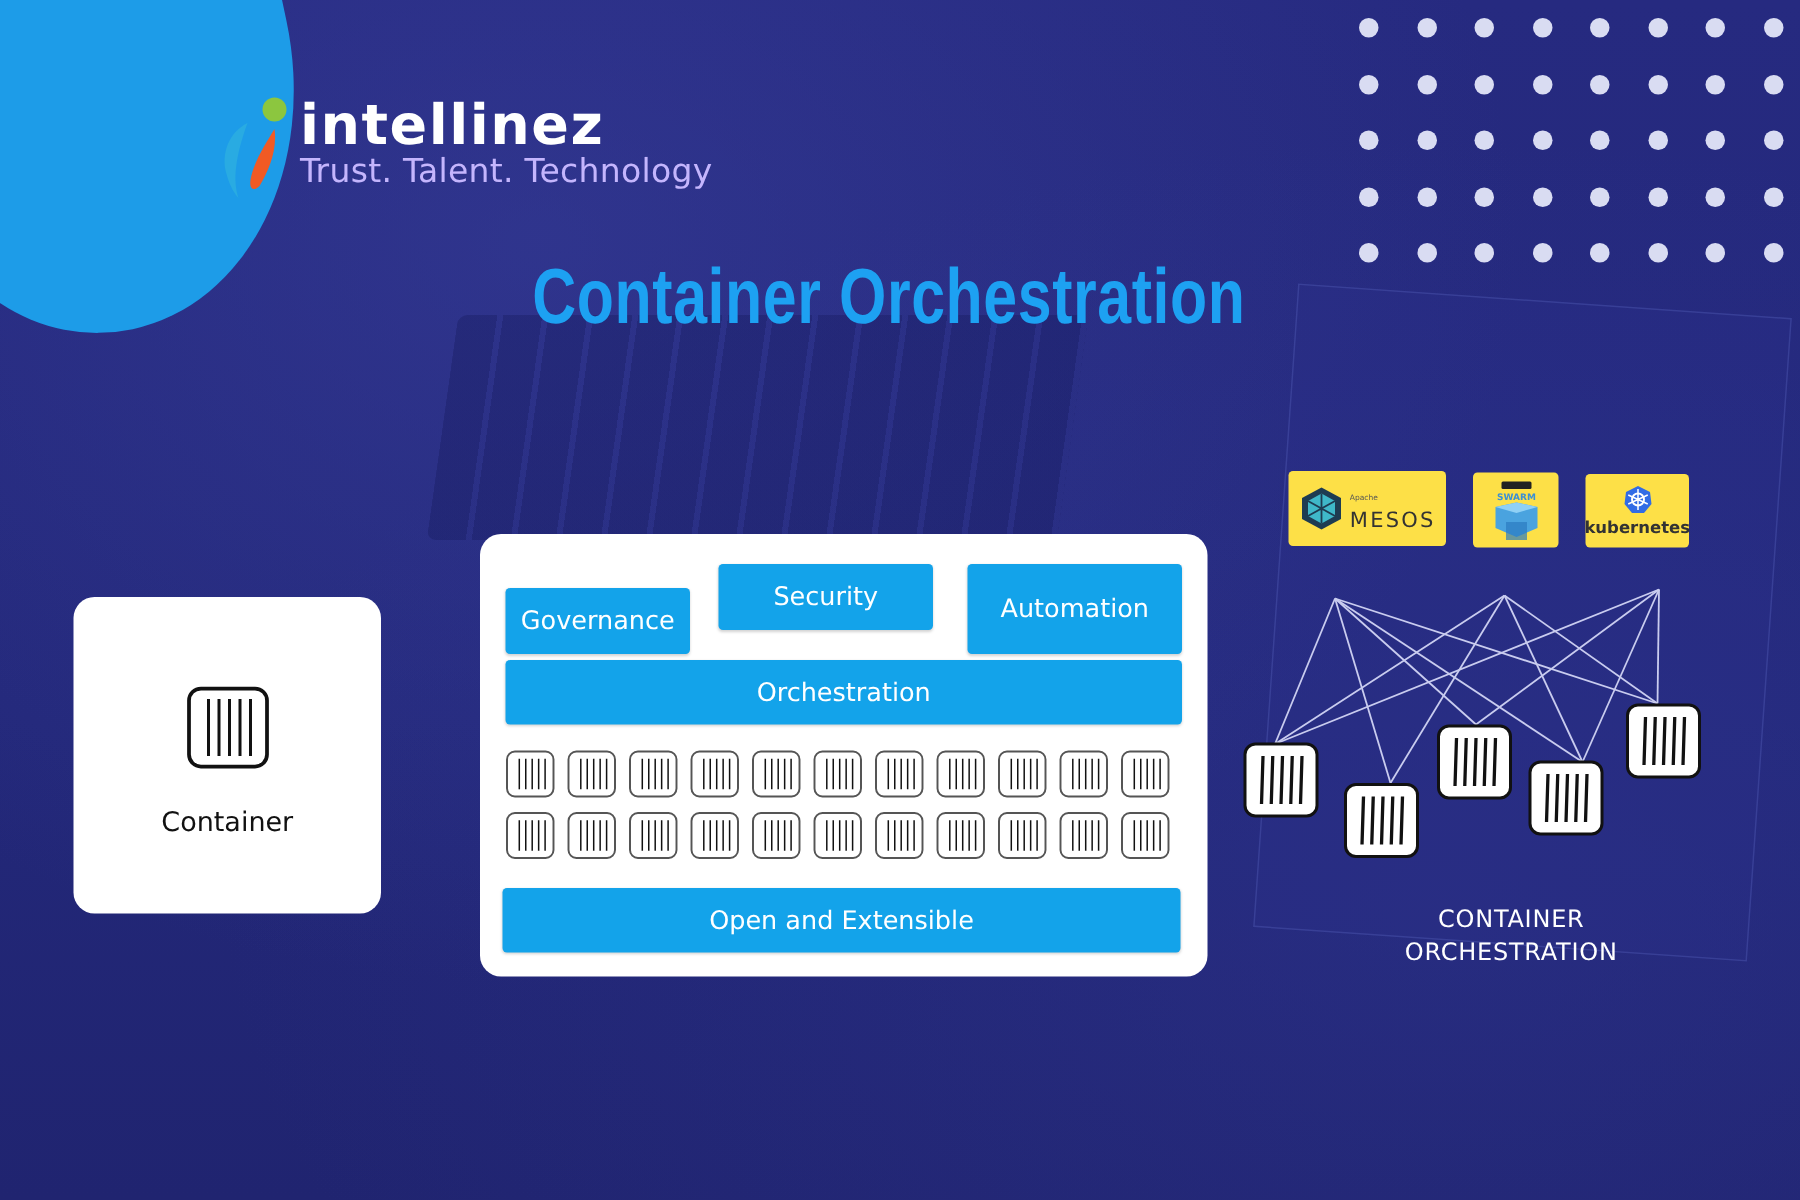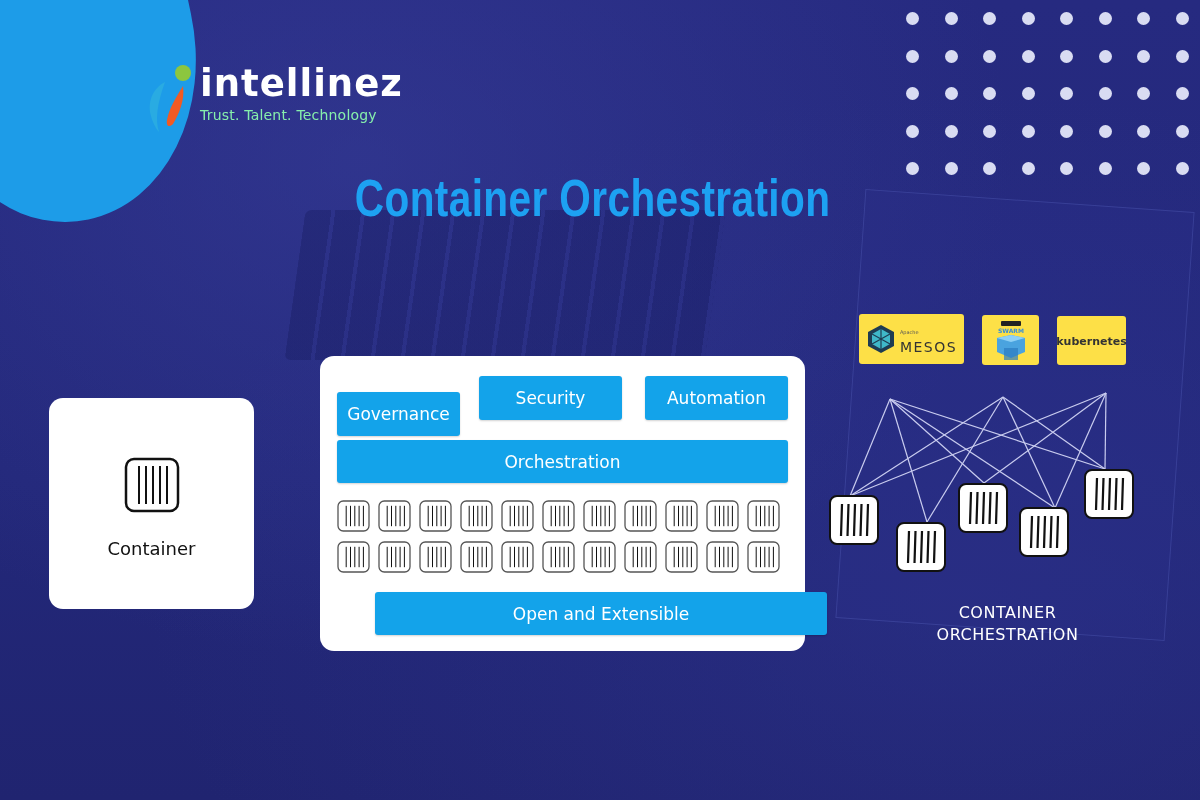--- a/index.html
+++ b/index.html
@@ -37,21 +37,21 @@
   .dots {
     position: absolute; left: 906px; top: 12px;
     display: grid; grid-template-columns: repeat(8, 38.5px); grid-auto-rows: 37.5px;
   }
   .dot { width: 13px; height: 13px; border-radius: 50%; background: #d9dcf2; }
 
   .logo { position: absolute; left: 143px; top: 62px; display: flex; align-items: flex-start; }
   .logo-mark { position: relative; width: 55px; height: 72px; }
   .logo-text { display: flex; flex-direction: column; margin-left: 2px; }
   .logo-name { color: #ffffff; font-weight: bold; font-size: 37px; letter-spacing: 1px; line-height: 44px; }
-  .logo-tag { color: #86efac; font-size: 14px; line-height: 20px; margin-top: -1px; letter-spacing: 0.2px; }
+  .logo-tag { color: #c4b5fd; font-size: 22px; line-height: 20px; margin-top: -1px; letter-spacing: 0.2px; }
 
   .title {
     position: absolute; left: 0; width: 1185px; top: 168px; text-align: center;
     color: #1da1f2; font-family: "Liberation Sans", sans-serif; font-weight: bold;
     font-size: 52px; transform: scaleX(0.78); transform-origin: 593px 0; letter-spacing: 0.5px;
   }
 
   .container-card {
     position: absolute; left: 49px; top: 398px; width: 205px; height: 211px;
     background: #ffffff; border-radius: 14px;
@@ -171,21 +171,21 @@
       <line x1="36" y1="9" x2="36" y2="47" stroke="#111" stroke-width="2"></line>
       <line x1="43" y1="9" x2="43" y2="47" stroke="#111" stroke-width="2"></line>
     </svg>
   </div>
   <div class="label">Container</div>
 </div>
 
 <div class="panel">
   <div class="blue-btn" style="left:17px;top:36px;width:123px;height:44px;">Governance</div>
   <div class="blue-btn" style="left:159px;top:20px;width:143px;height:44px;">Security</div>
-  <div class="blue-btn" style="left:325px;top:20px;width:143px;height:44px;">Automation</div>
+  <div class="blue-btn" style="left:325px;top:20px;width:143px;height:60px;">Automation</div>
   <div class="blue-btn" style="left:17px;top:84px;width:451px;height:43px;">Orchestration</div>
 
   <div class="grid-icons" id="grid-icons">
       <div><svg width="33" height="32" viewBox="0 0 33 32">
           <rect x="1" y="1" width="31" height="30" rx="5.28" fill="#fff" stroke="#555" stroke-width="1.3"></rect>
           <line x1="9.2" y1="5.8" x2="9.2" y2="26.2" stroke="#111" stroke-width="1"></line>
           <line x1="13.5" y1="5.8" x2="13.5" y2="26.2" stroke="#111" stroke-width="1"></line>
           <line x1="17.8" y1="5.8" x2="17.8" y2="26.2" stroke="#111" stroke-width="1"></line>
           <line x1="22.1" y1="5.8" x2="22.1" y2="26.2" stroke="#111" stroke-width="1"></line>
           <line x1="26.4" y1="5.8" x2="26.4" y2="26.2" stroke="#111" stroke-width="1"></line>
@@ -353,41 +353,41 @@
       <div><svg width="33" height="32" viewBox="0 0 33 32">
           <rect x="1" y="1" width="31" height="30" rx="5.28" fill="#fff" stroke="#555" stroke-width="1.3"></rect>
           <line x1="9.2" y1="5.8" x2="9.2" y2="26.2" stroke="#111" stroke-width="1"></line>
           <line x1="13.5" y1="5.8" x2="13.5" y2="26.2" stroke="#111" stroke-width="1"></line>
           <line x1="17.8" y1="5.8" x2="17.8" y2="26.2" stroke="#111" stroke-width="1"></line>
           <line x1="22.1" y1="5.8" x2="22.1" y2="26.2" stroke="#111" stroke-width="1"></line>
           <line x1="26.4" y1="5.8" x2="26.4" y2="26.2" stroke="#111" stroke-width="1"></line>
         </svg></div>
     </div>
 
-  <div class="blue-btn" style="left:15px;top:236px;width:452px;height:43px;margin-left:40px;">Open and Extensible</div>
+  <div class="blue-btn" style="left:15px;top:236px;width:452px;height:43px;">Open and Extensible</div>
 </div>
 
 <div class="logo-card" style="left:859px;top:314px;width:105px;height:50px;">
   <svg width="30" height="30" viewBox="0 0 30 30">
     <polygon points="15,1 28,8 28,22 15,29 2,22 2,8" fill="#1e3c52"></polygon>
     <polygon points="15,5 24,10 24,20 15,25 6,20 6,10" fill="#3fb8c9"></polygon>
     <path d="M6,10 L24,20 M24,10 L6,20 M15,5 L15,25" stroke="#1e3c52" stroke-width="1.2"></path>
   </svg>
   <span class="mesos-text"><span class="mesos-sub">Apache</span><span>MESOS</span></span>
 </div>
 <div class="logo-card" style="left:982px;top:315px;width:57px;height:50px;">
   <svg width="38" height="44" viewBox="0 0 38 44">
     <rect x="9" y="3" width="20" height="5" rx="1" fill="#222"></rect>
     <text x="19" y="15" font-size="6" text-anchor="middle" fill="#3a8fd6" font-weight="bold" font-family="DejaVu Sans, sans-serif">SWARM</text>
     <polygon points="5,20 19,17 33,20 33,34 19,40 5,34" fill="#4aa3df"></polygon>
     <polygon points="5,20 19,24 33,20 19,17" fill="#8fd0f5"></polygon>
     <polygon points="12,30 26,30 26,42 12,42" fill="#2b7bc0" opacity="0.7"></polygon>
   </svg>
 </div>
-<div class="logo-card" style="left:1057px;top:316px;width:69px;height:49px;flex-direction:row;">
+<div class="logo-card" style="left:1057px;top:316px;width:69px;height:49px;flex-direction:column;">
   <svg width="20" height="20" viewBox="0 0 20 20">
     <polygon points="10,1 18,5 19,13 14,19 6,19 1,13 2,5" fill="#326ce5"></polygon>
     <circle cx="10" cy="10" r="4" fill="none" stroke="#fff" stroke-width="1.3"></circle>
     <path d="M10,3 L10,17 M3.5,7 L16.5,13 M16.5,7 L3.5,13" stroke="#fff" stroke-width="1"></path>
   </svg>
   <span class="k8s-text">kubernetes</span>
 </div>
 
 <svg class="net-svg" viewBox="0 0 1200 800">
   <g stroke="#c9ccef" stroke-width="1.2" fill="none">

